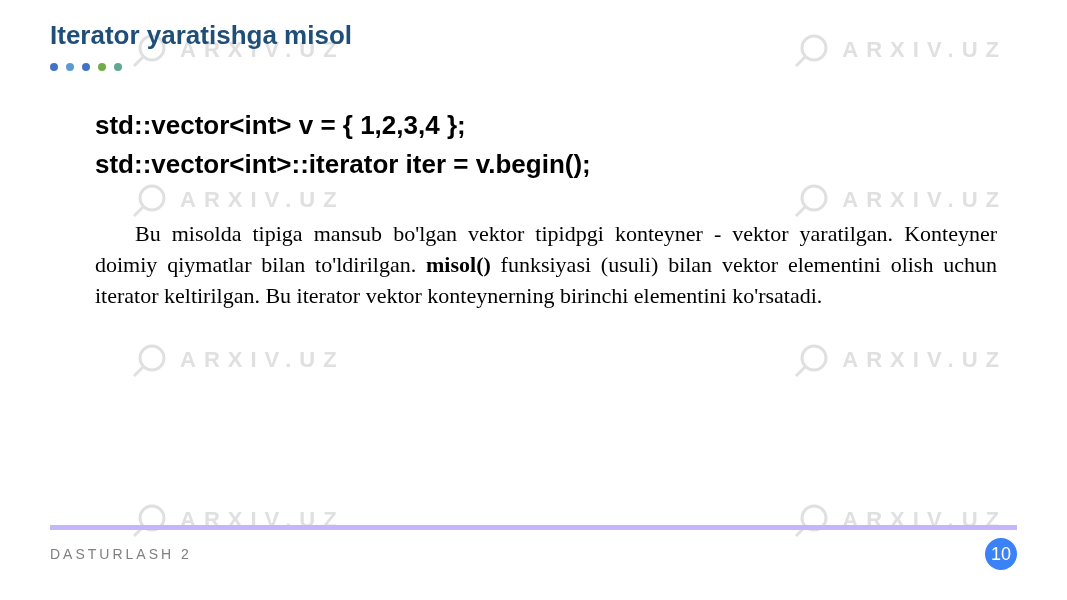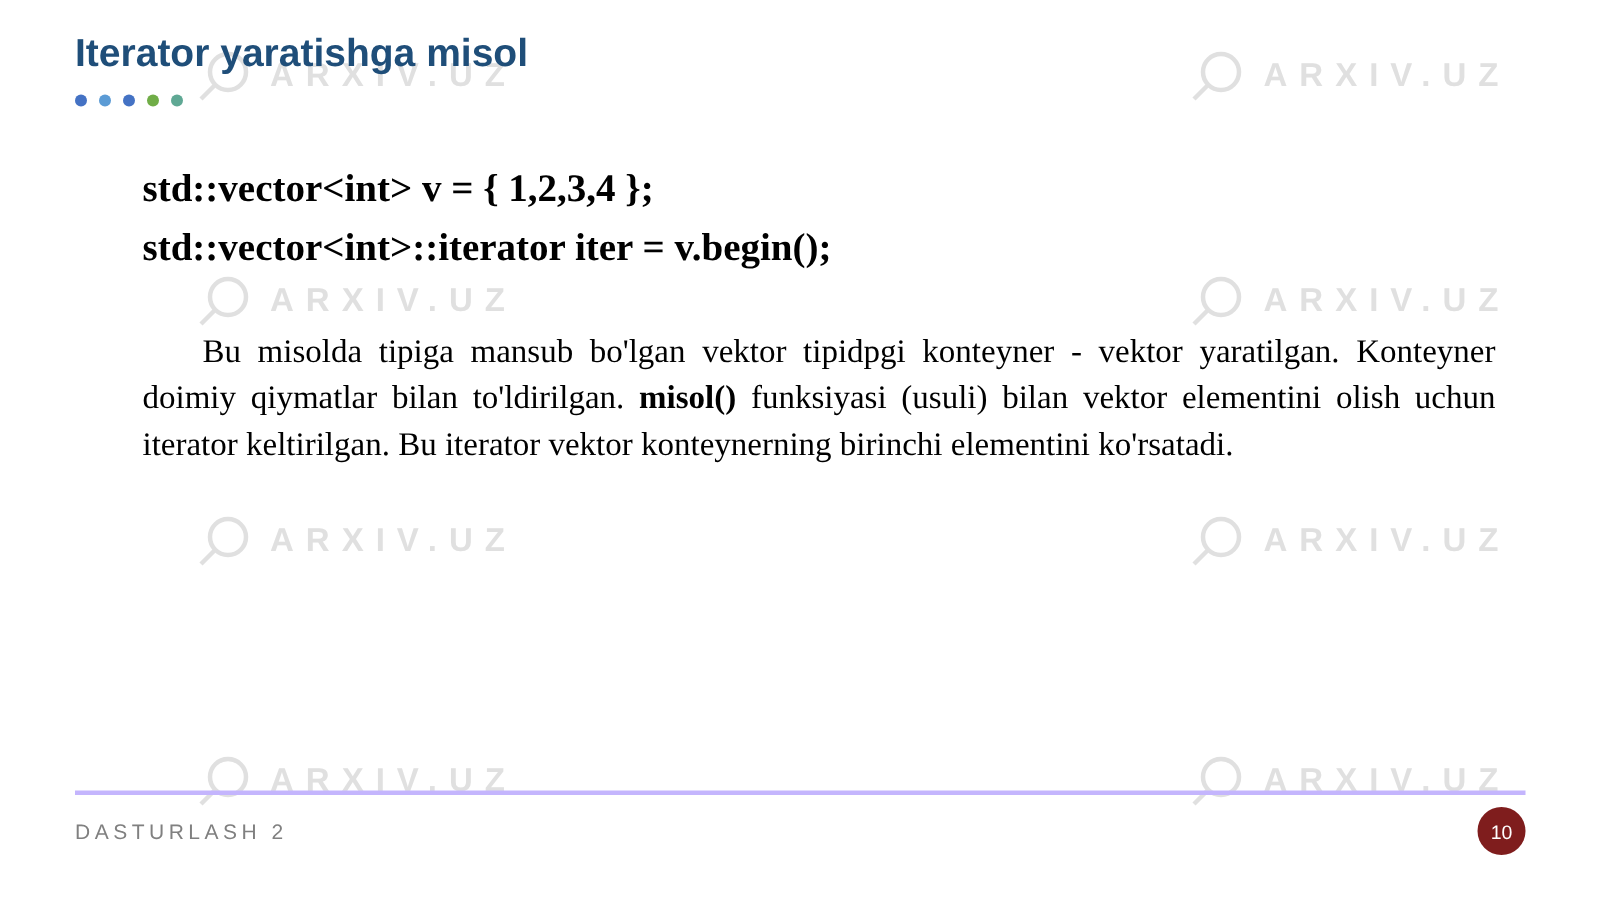--- a/index.html
+++ b/index.html
@@ -68,21 +68,21 @@
     border-radius: 50%;
   }
   
   .dot1 { background: #4472c4; }
   .dot2 { background: #5b9bd5; }
   .dot3 { background: #4472c4; }
   .dot4 { background: #70ad47; }
   .dot5 { background: #5fa894; }
   
   .code-block {
-    font-family: Liberation Serif, serif;
+    font-family: Liberation Sans, sans-serif;
     font-size: 26px;
     font-weight: bold;
     color: #000;
     margin-left: 45px;
     line-height: 1.5;
     margin-bottom: 35px;
   }
   
   .paragraph {
     font-family: 'Times New Roman', serif;
@@ -100,40 +100,40 @@
   }
   
   .footer {
     position: absolute;
     bottom: 30px;
     left: 50px;
     right: 50px;
     display: flex;
     justify-content: space-between;
     align-items: center;
-    border-top: 3px solid #c4b5fd;
+    border-top: 5px solid #c4b5fd;
     padding-top: 8px;
   }
   
   .footer-text {
     color: #808080;
     font-size: 14px;
     letter-spacing: 3px;
   }
   
   .page-badge {
-    background: #7f1d1d;
+    background: #3b82f6;
     color: #fff;
     width: 32px;
     height: 32px;
     border-radius: 50%;
     display: flex;
     align-items: center;
     justify-content: center;
-    font-size: 13px;
+    font-size: 18px;
   }
 </style>
 </head>
 <body>
 
 <div class="watermark wm1">
   <svg width="40" height="40" viewBox="0 0 40 40">
       <circle cx="22" cy="18" r="12" fill="none" stroke="#e0e0e0" stroke-width="3"></circle>
       <line x1="4" y1="36" x2="14" y2="26" stroke="#e0e0e0" stroke-width="3"></line>
     </svg>

